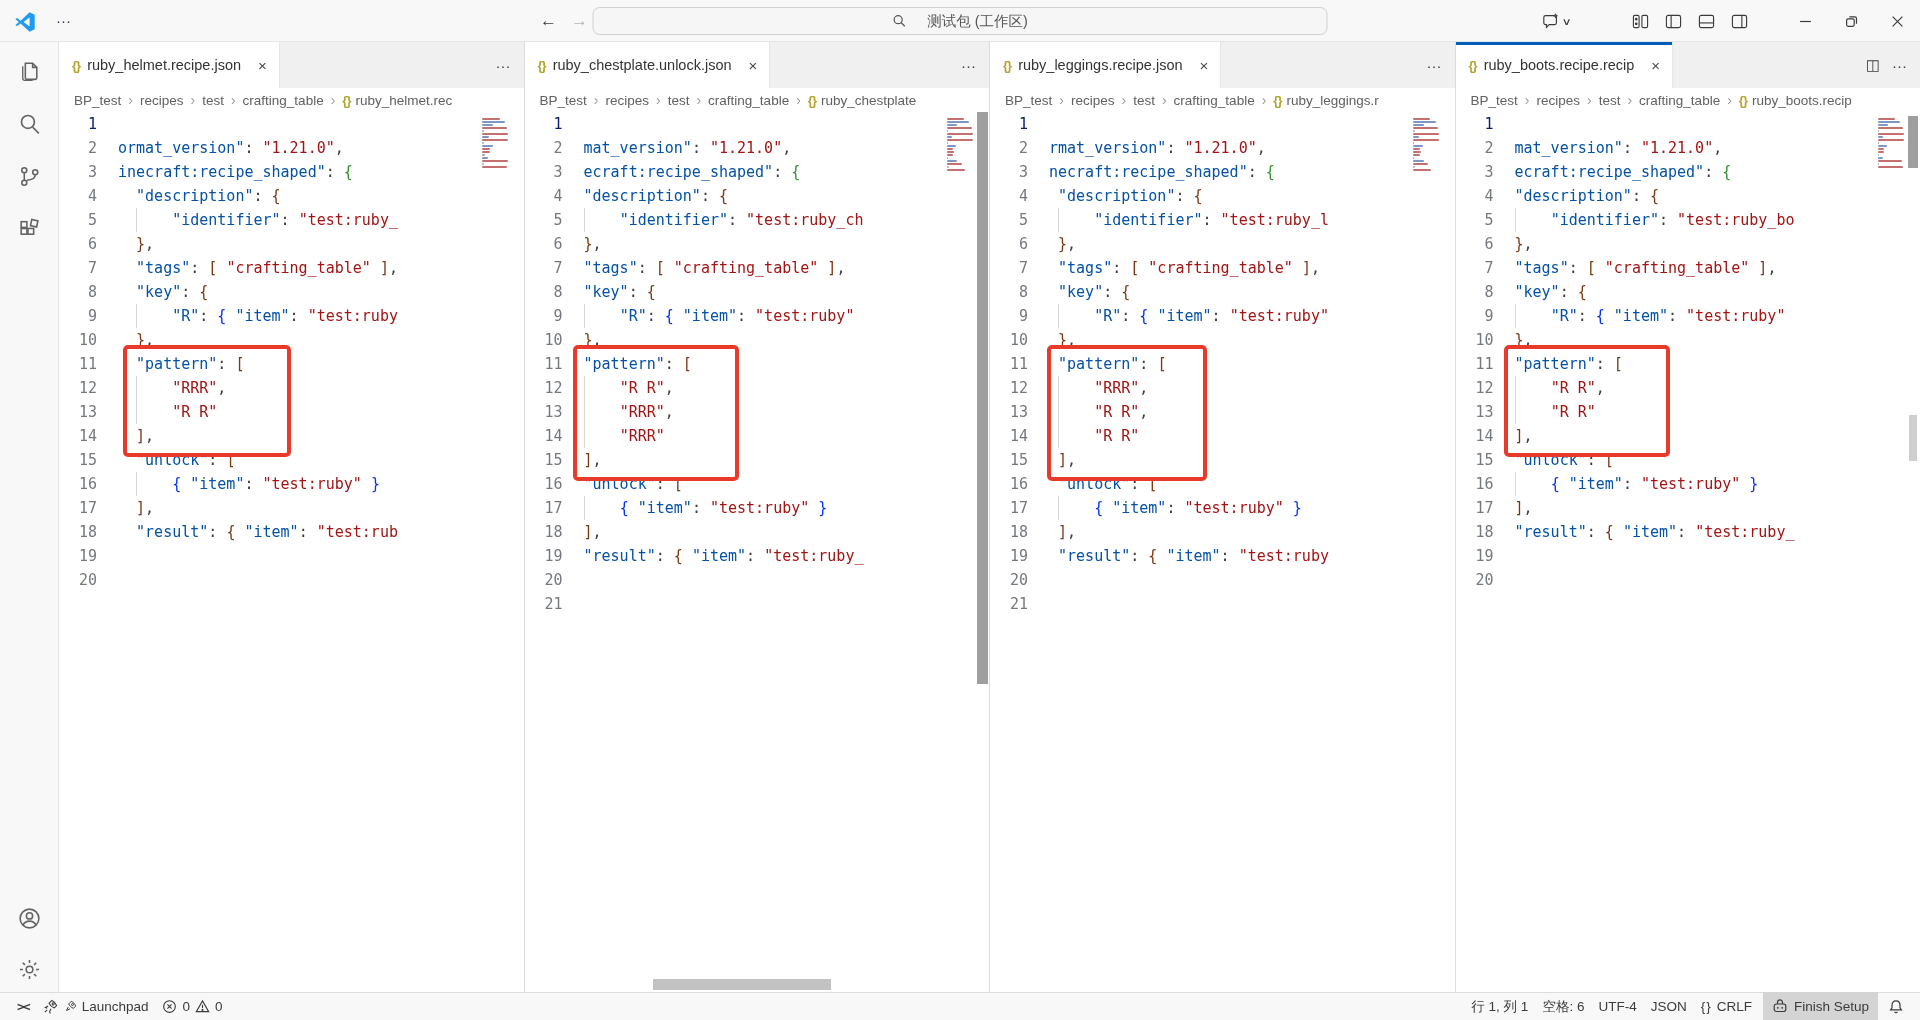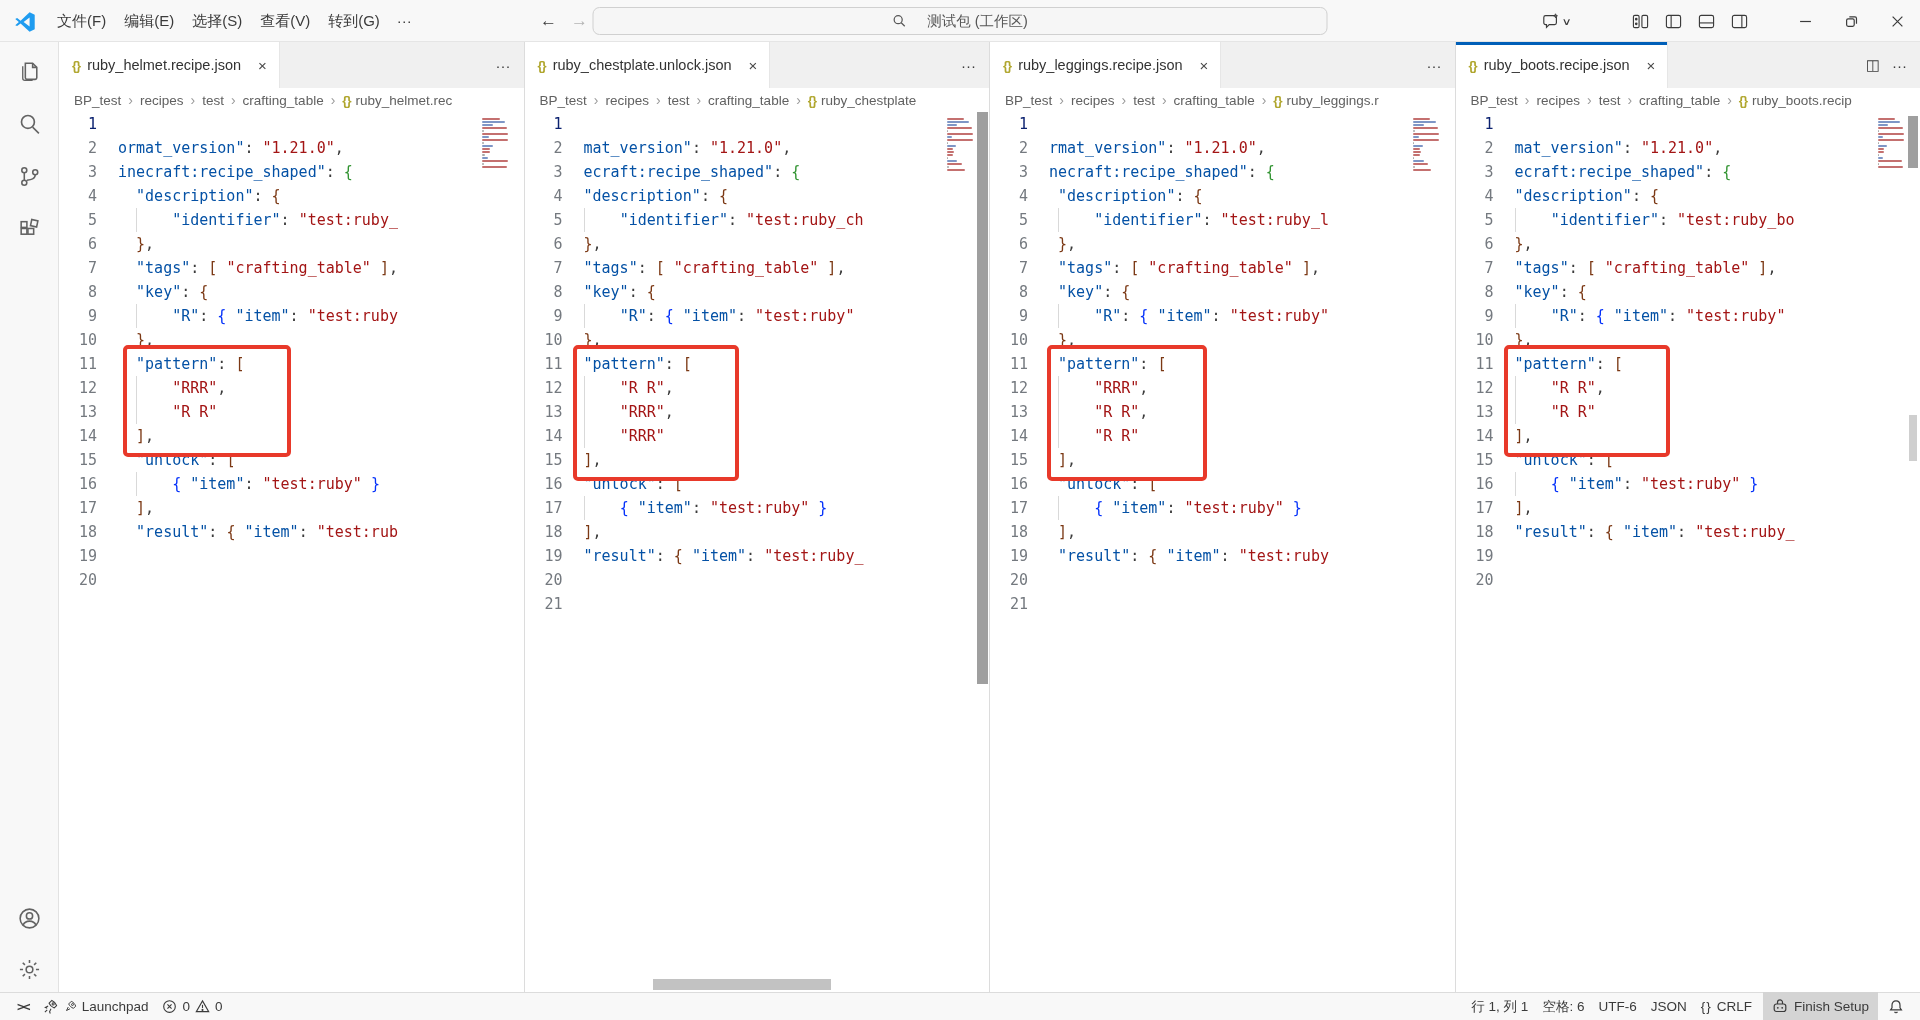--- a/index.html
+++ b/index.html
@@ -68,27 +68,20 @@
 </style>
 </head>
 <body>
 
 <div class="titlebar">
   <span class="logo">
     <svg width="22" height="22" viewBox="0 0 24 24">
         <path fill="#1f9cf0" d="M17 2.5 L7.2 11.6 L3.4 8.7 L1.4 9.7 L5.3 13.1 L1.4 16.5 L3.4 17.5 L7.2 14.6 L17 23.7 L22.6 21 V5.2 Z M17 8.2 v9.8 L10.5 13.1 Z"></path>
       </svg>
   </span>
-  <span class="menus" id="menus">
-      <span class="menu-item">文件(F)</span>
-      <span class="menu-item">编辑(E)</span>
-      <span class="menu-item">选择(S)</span>
-      <span class="menu-item">查看(V)</span>
-      <span class="menu-item">转到(G)</span>
-    </span>
   <span class="menu-more">···</span>
 
   <span class="nav-arrows">
     <span>←</span>
     <span class="arrow-fwd">→</span>
   </span>
 
   <span class="cmd-center">
     <span>
       <svg width="14" height="14" viewBox="0 0 16 16" fill="none" stroke="#565656" stroke-width="1.4">
@@ -422,21 +415,21 @@
             <div class="mm-line" style="background: rgb(196, 112, 111); width: 18px;"></div>
             <div class="mm-line"></div>
             <div class="mm-line"></div>
           </div>
         </div>
       </div>
       <div class="pane">
         <div class="tabbar">
           <div class="tab accent">
             <span class="json-ico">{}</span>
-            <span>ruby_boots.recipe.json</span>
+            <span>ruby_boots.recipe.recip</span>
             <span class="tab-close">×</span>
           </div>
           <span class="tab-actions">
             <span class="split-ico">◫</span>
             <span>···</span>
           </span>
         </div>
         <div class="breadcrumbs">
           <span>BP_test</span>
           <span class="bc-sep">›</span>
@@ -538,21 +531,21 @@
           <circle cx="8" cy="11.6" r="0.5" fill="#3b3b3b"></circle>
         </svg>
     </span>
     <span>0</span>
   </span>
 
   <span class="sb-right" id="sb-right">
 
     <span class="sb-item">行 1, 列 1</span>
       <span class="sb-item">空格: 6</span>
-      <span class="sb-item">UTF-6</span>
+      <span class="sb-item">UTF-4</span>
       <span class="sb-item">JSON</span>
       <span class="sb-item" id="json-item">
       <span style="letter-spacing:1px">{}</span>
       <span>CRLF</span>
     </span>
     <span class="finish">
       <span>
         <svg width="16" height="16" viewBox="0 0 16 16" fill="none" stroke="#3b3b3b" stroke-width="1.2">
             <rect x="2.2" y="5" width="11.6" height="7.5" rx="2.2"></rect>
             <path d="M5.5 5 V3.4 a2.5 2.5 0 0 1 5 0 V5"></path>

